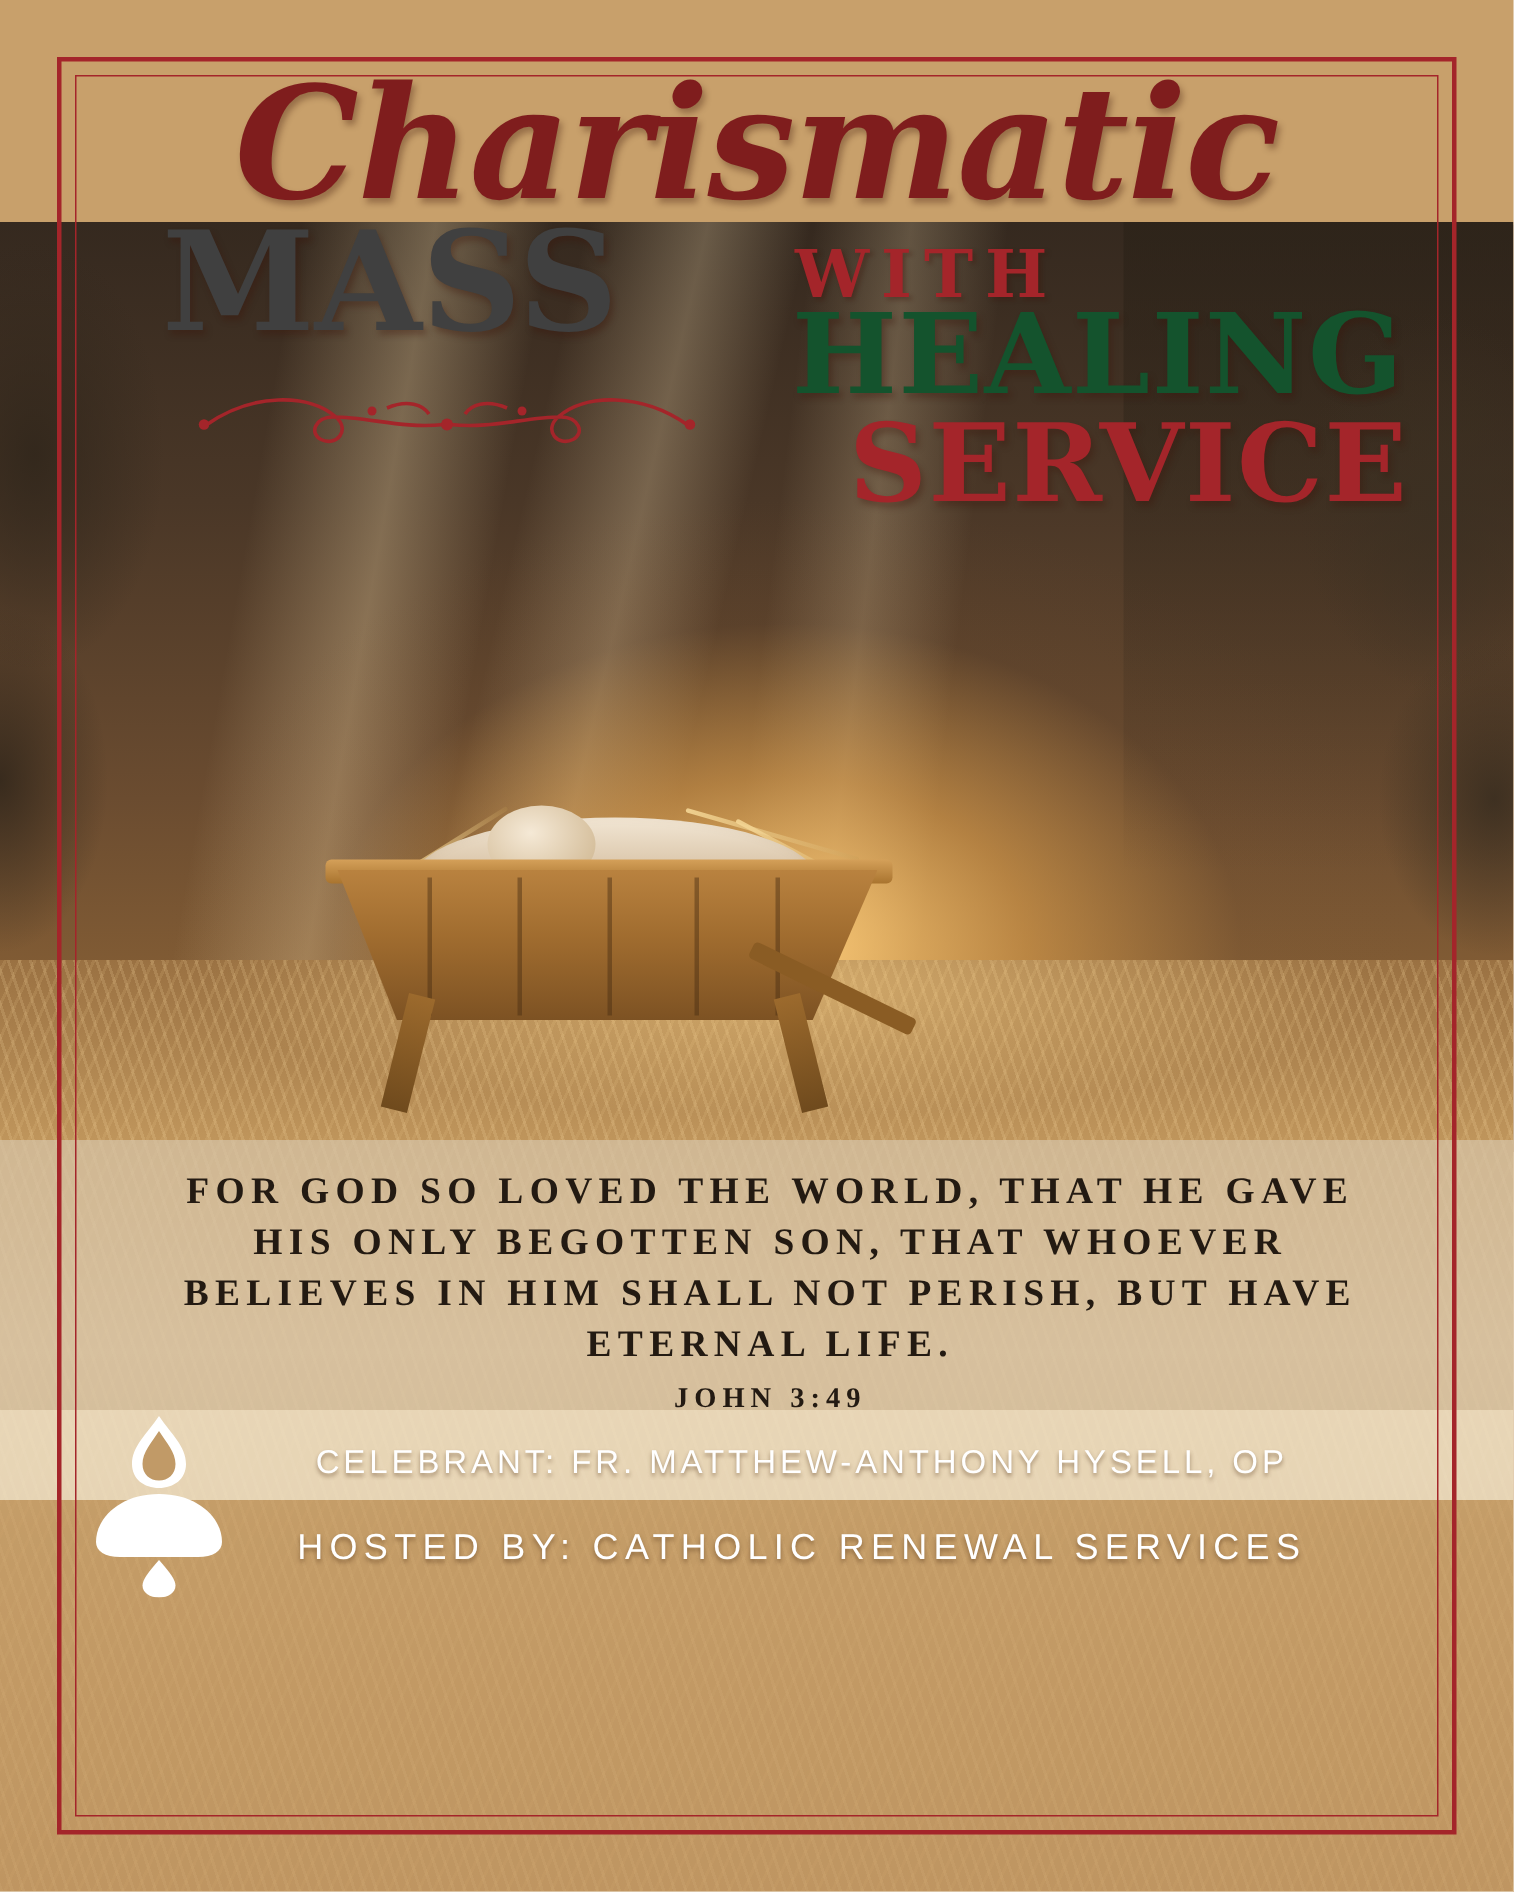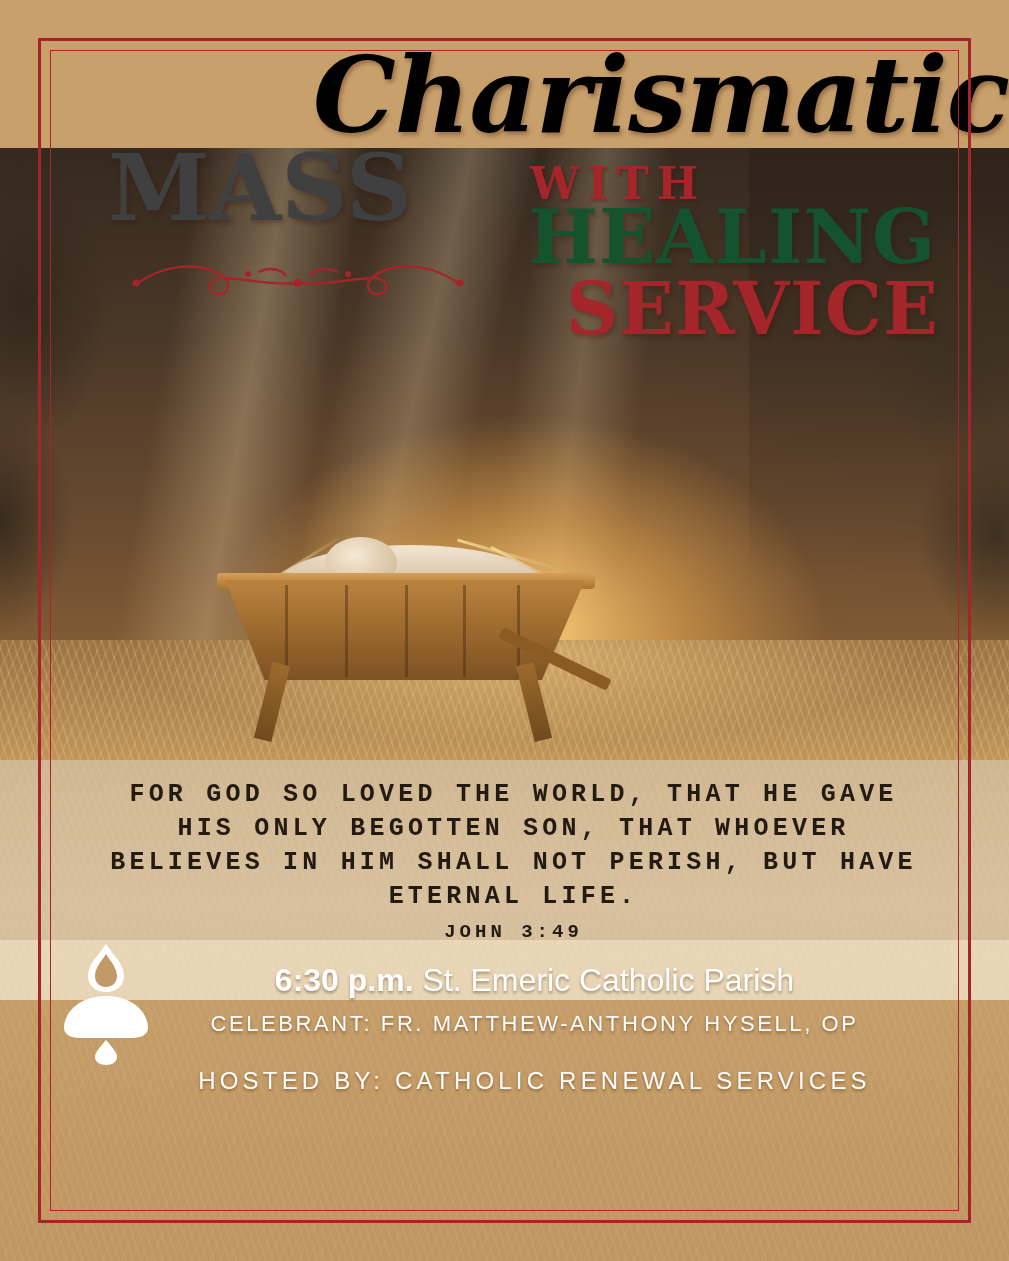--- a/index.html
+++ b/index.html
@@ -211,24 +211,23 @@
     left: 0; right: 0;
     top: 44px;
     text-align: center;
   }
   .t-charismatic {
     font-family: "DejaVu Serif", serif;
     font-style: italic;
     font-weight: bold;
     font-size: 104px;
     line-height: 1.0;
-    color: #000000;
+    color: #7f1d1d;
     letter-spacing: -1px;
     text-shadow: 2px 3px 4px rgba(60,20,10,0.35);
-    text-align: right;
   }
   .row2 {
     position: relative;
     height: 210px;
     margin-top: -6px;
   }
   .t-mass {
     position: absolute;
     left: 108px;
     top: 0px;
@@ -282,21 +281,21 @@
   }
 
   
   .verse {
     position: absolute;
     left: 108px;
     right: 90px;
     top: 778px;
     text-align: center;
     color: #231a12;
-    font-family: Liberation Mono, monospace;
+    font-family: Liberation Serif, serif;
     font-weight: bold;
     font-size: 25px;
     letter-spacing: 4.2px;
     line-height: 1.36;
   }
   .verse-ref {
     margin-top: 6px;
     font-size: 19px;
     letter-spacing: 4px;
     font-weight: bold;
@@ -416,23 +415,19 @@
   <div class="dove-logo">
     <svg viewBox="0 0 96 125" width="96" height="125" fill="currentColor">
       <path d="M48 4 C 40 16, 30 24, 30 36 C 30 46, 38 52, 48 52 C 58 52, 66 46, 66 36 C 66 24, 56 16, 48 4 Z"></path>
       <path d="M48 14 C 43 22, 37 28, 37 36 C 37 43, 42 47, 48 47 C 54 47, 59 43, 59 36 C 59 28, 53 22, 48 14 Z" fill="#c19a67"></path>
       <path d="M48 56 C 22 56, 6 72, 6 88 C 6 94, 12 98, 22 98 L 74 98 C 84 98, 90 94, 90 88 C 90 72, 74 56, 48 56 Z"></path>
       <path d="M48 100 C 41 108, 37 113, 37 117 C 37 122, 42 125, 48 125 C 54 125, 59 122, 59 117 C 59 113, 55 108, 48 100 Z"></path>
     </svg>
   </div>
 
   <div class="details">
-    <div class="d-line2">
-      <b>6:30 p.m.</b>
-      <span>St. Emeric Catholic Parish</span>
-    </div>
     <div class="d-celebrant">CELEBRANT: FR. MATTHEW-ANTHONY HYSELL, OP</div>
     <div class="d-host">HOSTED BY: CATHOLIC RENEWAL SERVICES</div>
   </div>
 
   <div class="frame-outer"></div>
   <div class="frame-inner"></div>
 </div>
 
 </body></html>

